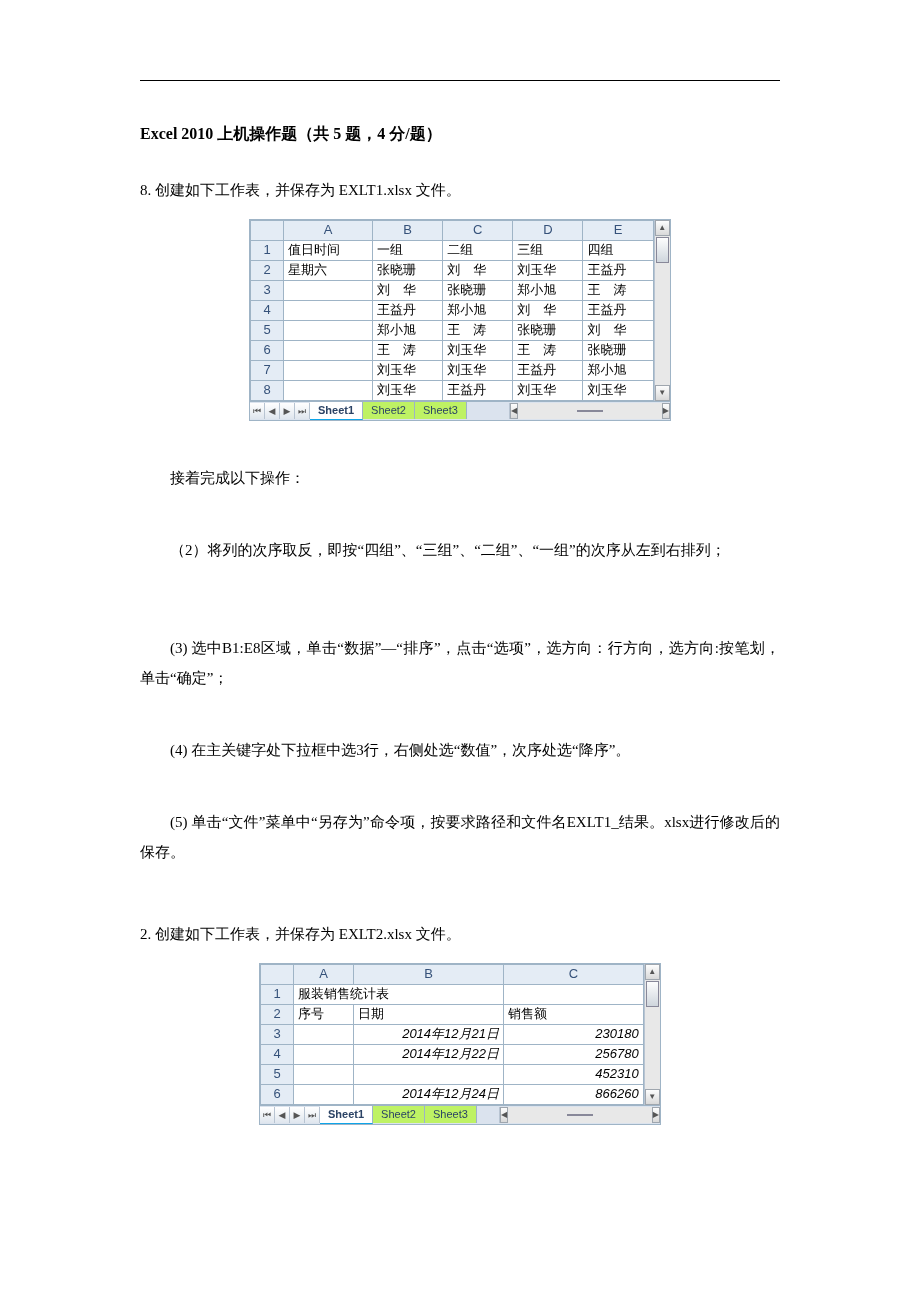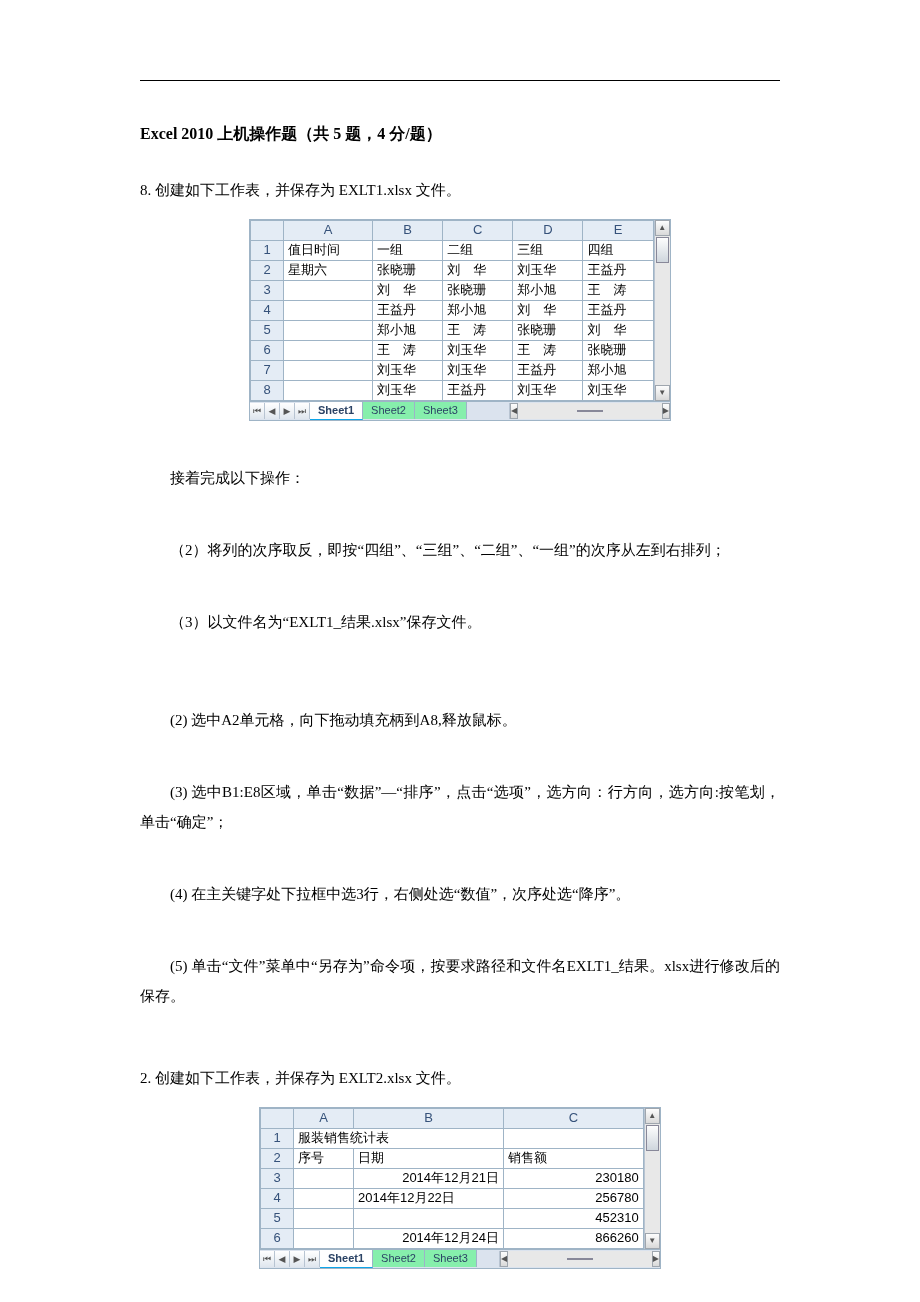--- a/index.html
+++ b/index.html
@@ -63,21 +63,21 @@
     background:#e4ecf5;
     color:#36527a;
     text-align:center;
     width:24px;
   }
   .excel-table .corner{
     background:#e4ecf5;
     width:24px;
   }
   .excel-table td.cell{background:#fff;margin-left:44px;}
-  .excel-table td.num{text-align:right;}
+  .excel-table td.num{text-align:right;font-style:italic;}
   
   .vbar{
     width:16px;
     background:#e8e8e8;
     border-left:1px solid #b8c4d2;
     display:flex;
     flex-direction:column;
     justify-content:space-between;
   }
   .vbar .arrow, .hbar .arrow{
@@ -111,21 +111,21 @@
     gap:0;
   }
   .nav-btns span{
     width:14px;text-align:center;color:#555;border-right:1px solid #b8c4d2;
     background:linear-gradient(#fff,#dfe6ee);
     font-size:9px;line-height:16px;
   }
   .tab{
     padding:0 8px;
     border-right:1px solid #9db3c8;
-    background:#86efac;
+    background:#bef264;
     color:#2b4365;
     line-height:17px;
   }
   .tab.active{
     background:#fff;
     font-weight:bold;
     border-bottom:1px solid #0ea5e9;
   }
   .tabstrip .spacer{flex:1;background:#dbe3ee;}
   .hbar{
@@ -252,25 +252,23 @@
         <div class="track"></div>
         <div class="thumb"></div>
         <div class="track"></div>
         <div class="arrow">▶</div>
       </div>
     </div>
   </div>
 
   <div class="body-text indent">接着完成以下操作：</div>
   <div class="body-text indent">（2）将列的次序取反，即按“四组”、“三组”、“二组”、“一组”的次序从左到右排列；</div>
-  <div class="body-text indent">（3）以文件名为“EXLT1_结果.xlsx”保存文件。</div>
 
   <div class="space"></div>
 
-  <div class="body-text indent">(2) 选中A2单元格，向下拖动填充柄到A8,释放鼠标。</div>
   <div class="body-text indent">(3) 选中B1:E8区域，单击“数据”—“排序”，点击“选项”，选方向：行方向，选方向:按笔划，单击“确定”；</div>
   <div class="body-text indent">(4) 在主关键字处下拉框中选3行，右侧处选“数值”，次序处选“降序”。</div>
   <div class="body-text indent">(5) 单击“文件”菜单中“另存为”命令项，按要求路径和文件名EXLT1_结果。xlsx进行修改后的保存。</div>
 
   <div class="space"></div>
   <div class="space"></div>
 
   <div class="q-line body-text">2. 创建如下工作表，并保存为 EXLT2.xlsx 文件。</div>
 
   <div class="excel-wrap" style="width:400px;">
@@ -302,21 +300,21 @@
         </tr>
         <tr>
           <td class="rowh">3</td>
           <td class="cell"></td>
           <td class="cell num" style="text-align:right">2014年12月21日</td>
           <td class="cell num">230180</td>
         </tr>
         <tr>
           <td class="rowh">4</td>
           <td class="cell"></td>
-          <td class="cell num" style="text-align:left">2014年12月22日</td>
+          <td class="cell num" style="text-align:right">2014年12月22日</td>
           <td class="cell num">256780</td>
         </tr>
         <tr>
           <td class="rowh">5</td>
           <td class="cell"></td>
           <td class="cell"></td>
           <td class="cell num">452310</td>
         </tr>
         <tr>
           <td class="rowh">6</td>

